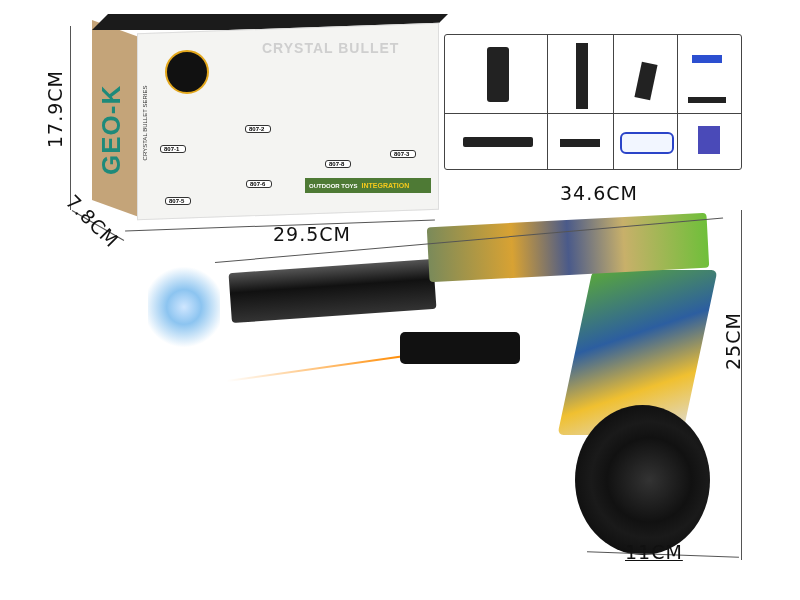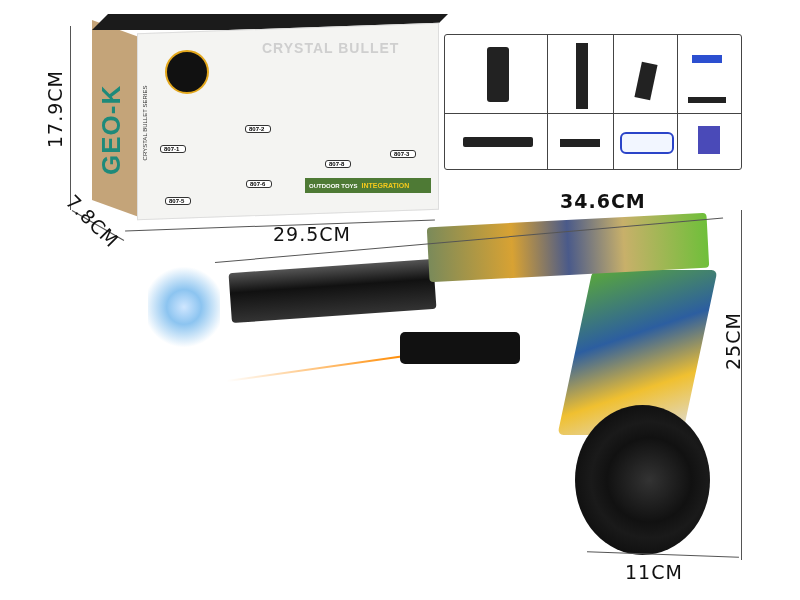--- a/index.html
+++ b/index.html
@@ -96,15 +96,15 @@
 <div class="line" style="left:70px;top:26px;width:1px;height:184px;"></div>
 <div class="line" style="left:72px;top:210px;width:60px;height:1px;transform:rotate(30deg);transform-origin:left;"></div>
 <div class="line" style="left:125px;top:225px;width:310px;height:1px;transform:rotate(-2deg);"></div>
 <div class="line" style="left:215px;top:262px;width:510px;height:1px;transform:rotate(-5deg);transform-origin:left;"></div>
 <div class="line" style="left:741px;top:210px;width:1px;height:350px;"></div>
 <div class="line" style="left:587px;top:554px;width:152px;height:1px;transform:rotate(2deg);"></div>
 
 <div class="dimtext" style="left:38px;top:105px;transform:rotate(-90deg);transform-origin:left top;left:44px;top:148px;">17.9CM</div>
 <div class="dimtext" style="left:60px;top:210px;transform:rotate(45deg);">7.8CM</div>
 <div class="dimtext" style="left:273px;top:223px;">29.5CM</div>
-<div class="dimtext" style="left:560px;top:190px;font-weight:bold;">34.6CM</div>
+<div class="dimtext" style="left:560px;top:182px;">34.6CM</div>
 <div class="dimtext" style="left:722px;top:370px;transform:rotate(-90deg);transform-origin:left top;">25CM</div>
-<div class="dimtext" style="left:625px;top:561px;">11CM</div>
+<div class="dimtext" style="left:625px;top:541px;text-decoration:underline;">11CM</div>
 
 </body></html>

